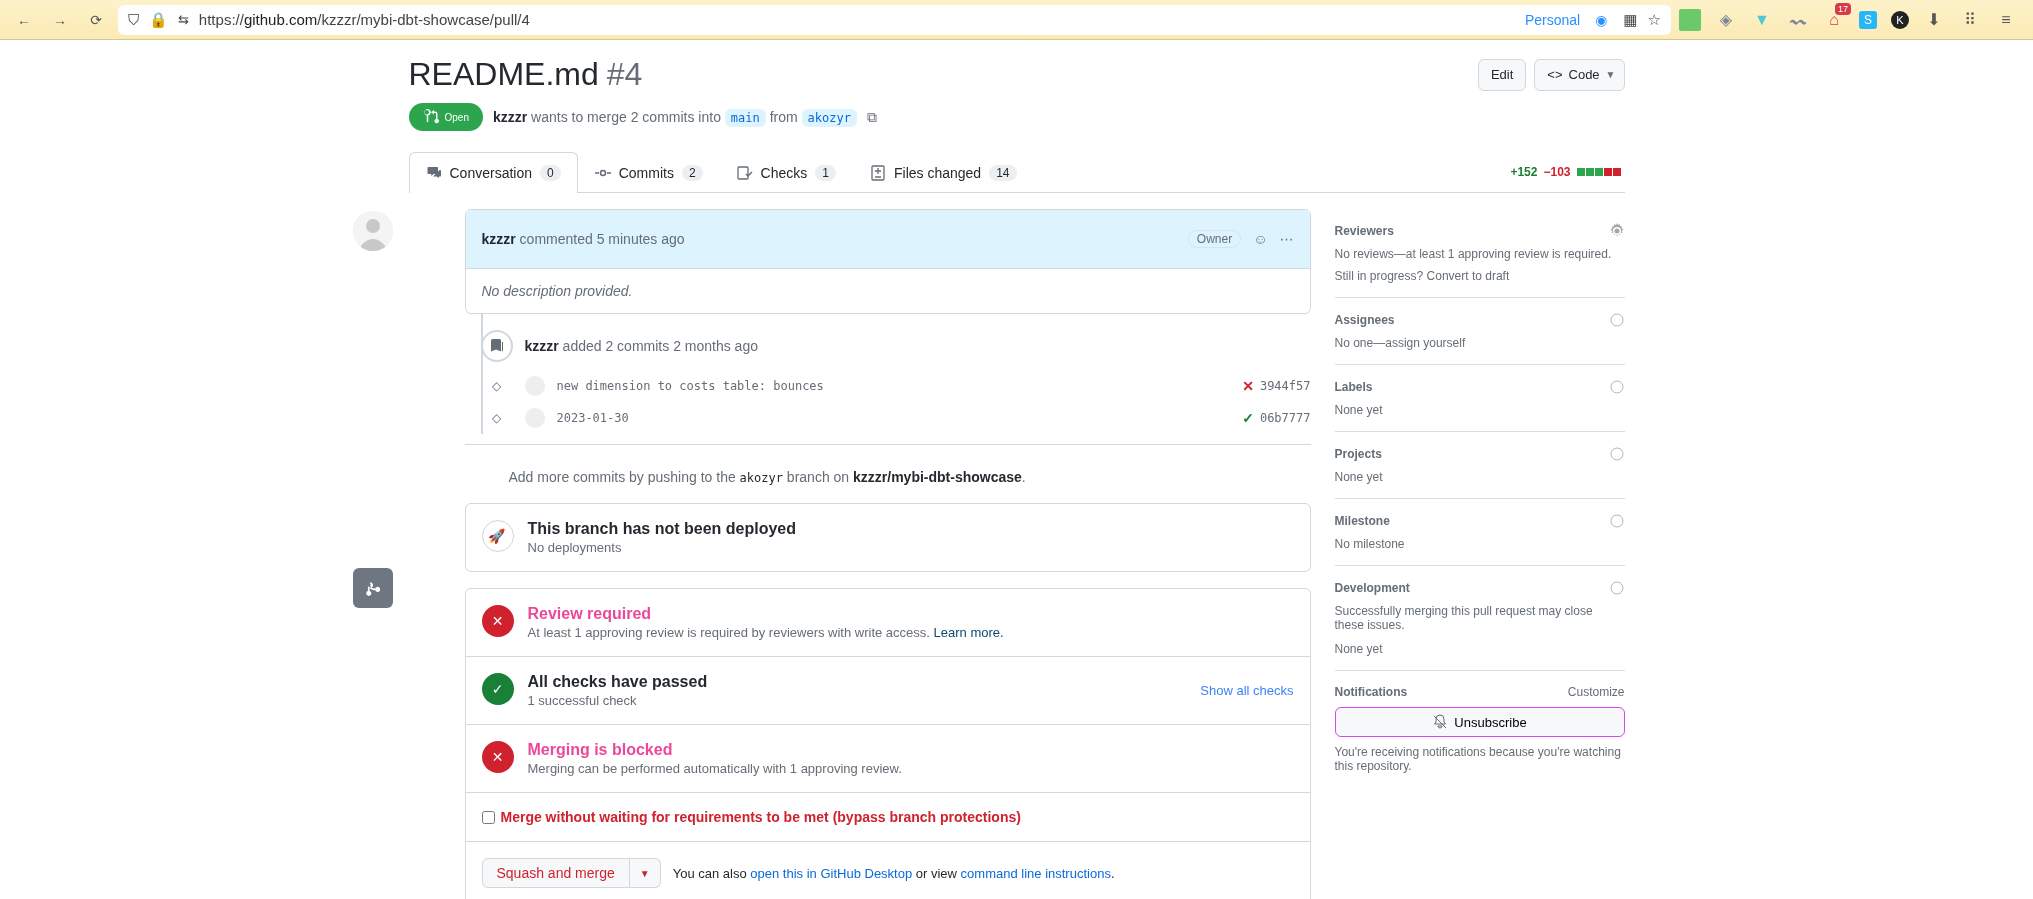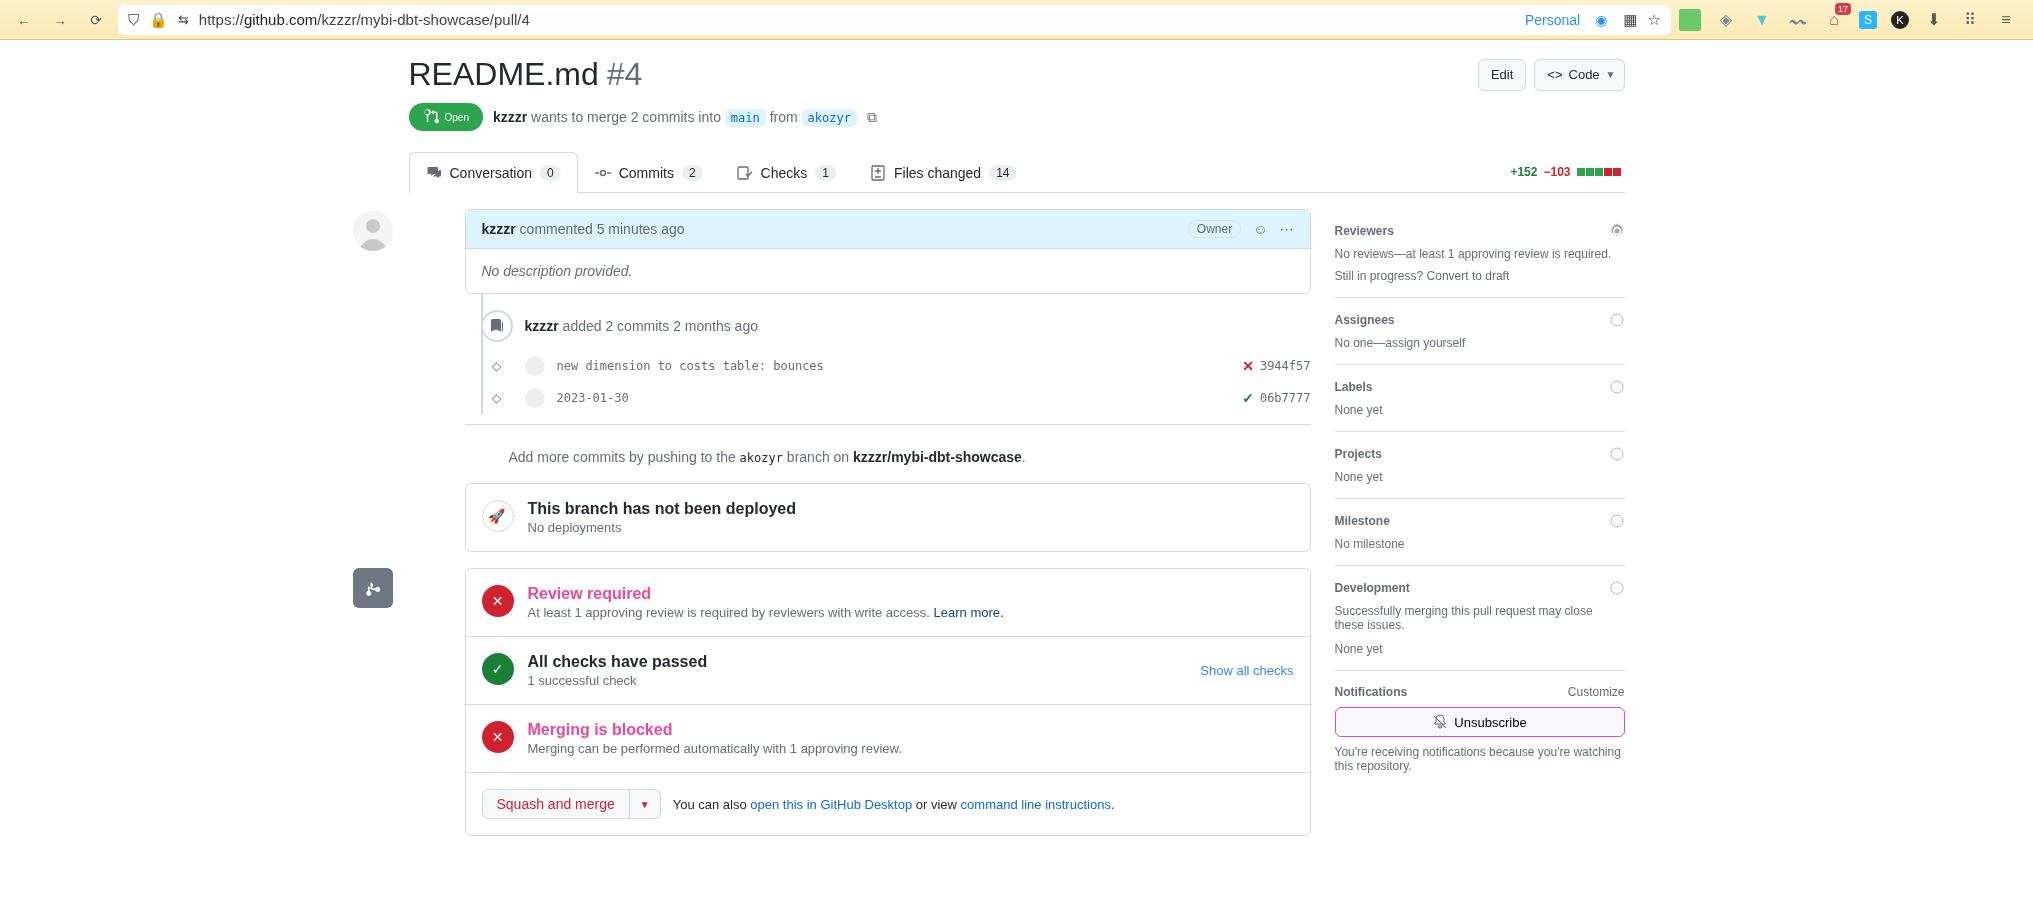--- a/index.html
+++ b/index.html
@@ -45,21 +45,21 @@
 .del-c { color:#cf222e; }
 .diff-pips { display:flex; gap:1px; }
 .diff-pips span { width:8px; height:8px; }
 .pg { background:#2da44e; }
 .pr { background:#cf222e; }
 
 .content { display:grid; grid-template-columns: 1fr 290px; gap:24px; margin-top:16px; }
 .timeline-avatar { width:40px; height:40px; border-radius:50%; background:#eee; position:absolute; left:-56px; top:2px; overflow:hidden; }
 .timeline-avatar svg { width:100%; height:100%; }
 .comment-box { border:1px solid #d0d7de; border-radius:6px; margin-left:0; }
-.comment-head { background:#ddf4ff; border-bottom:1px solid #d0d7de; border-radius:6px 6px 0 0; padding:10px 16px; display:flex; align-items:center; justify-content:space-between; }
+.comment-head { background:#ddf4ff; border-bottom:1px solid #d0d7de; border-radius:6px 6px 0 0; padding:20px 16px; display:flex; align-items:center; justify-content:space-between; }
 .comment-head a { font-weight:600; color:#24292f; }
 .comment-head .right { display:flex; align-items:center; gap:12px; color:#656d76; }
 .owner-badge { border:1px solid #d0d7de88; border-radius:999px; padding:1px 8px; font-size:12px; color:#656d76; }
 .comment-body { padding:14px 16px; font-style:italic; color:#656d76; border-radius:0 0 6px 6px; background:#fff; }
 
 .event-row { display:flex; align-items:center; gap:12px; padding:16px 0 8px 16px; position:relative; }
 .event-row::before { content:''; position:absolute; left:16px; top:-16px; bottom:0; width:2px; background:#d0d7de; z-index:-1; }
 .event-icon { width:32px; height:32px; border-radius:50%; background:#fff; border:2px solid #d0d7de; display:flex; align-items:center; justify-content:center; z-index:1; color:#656d76; }
 
 .commit-row { display:flex; align-items:center; padding:6px 0 6px 16px; position:relative; gap:12px; }
@@ -320,20 +320,26 @@
           <a class="sec-right">Show all checks</a>
         </div>
         <div class="panel-sec">
           <span class="sec-icon red">✕</span>
           <div class="sec-body">
             <div class="sec-title red">Merging is blocked</div>
             <div class="sec-sub">Merging can be performed automatically with 1 approving review.</div>
           </div>
         </div>
         <div class="panel-sec">
+          <label class="merge-chk">
+            <input type="checkbox" style="">
+            <span>Merge without waiting for requirements to be met (bypass branch protections)</span>
+          </label>
+        </div>
+        <div class="panel-sec">
           <div class="merge-btn-row">
             <span class="btn-split">
               <button class="main">Squash and merge</button>
               <button class="drop">▼</button>
             </span>
             <span class="alt-merge">
               <span>You can also </span><a>open this in GitHub Desktop</a><span> or view </span><a>command line instructions</a><span>.</span>
             </span>
           </div>
         </div>

